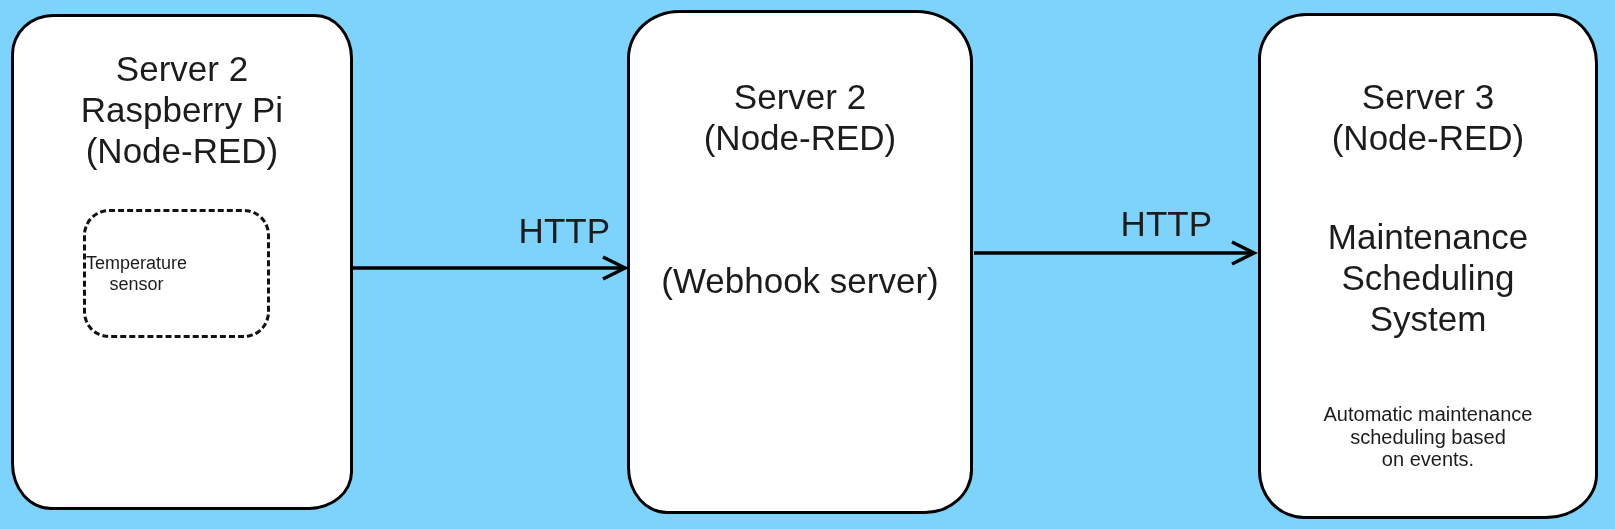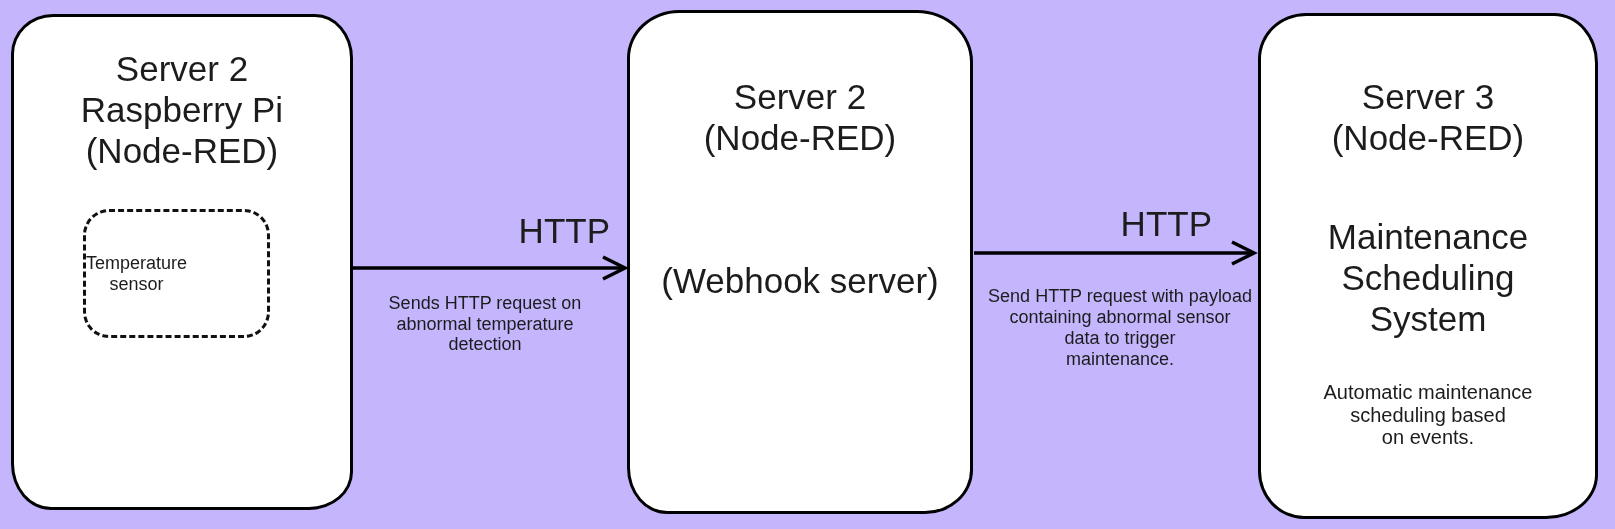--- a/index.html
+++ b/index.html
@@ -1,21 +1,21 @@
 <!DOCTYPE html>
 <html><head>
 <meta charset="utf-8">
 <style>
   * { margin: 0; padding: 0; box-sizing: border-box; }
   html, body { background: #ffffff; }
   .canvas {
     position: relative;
     width: 1615px;
     height: 529px;
-    background: #c4b5fd;
+    background: #7dd3fc;
     font-family: "Liberation Sans", sans-serif;
     color: #1c1c1c;
     overflow: hidden;
   }
   .edges-layer {
     position: absolute;
     left: 0; top: 0;
     width: 1615px; height: 529px;
     pointer-events: none;
   }
@@ -59,21 +59,21 @@
   .maintenance-subtitle {
     position: absolute;
     left: 0; right: 0; top: 200px;
     text-align: center;
     font-size: 35px;
     line-height: 41px;
     white-space: pre-line;
   }
   .maintenance-body {
     position: absolute;
-    left: 0; right: 0; top: 365px;
+    left: 0; right: 0; top: 387px;
     text-align: center;
     font-size: 20px;
     line-height: 22.5px;
     white-space: pre-line;
   }
   .sensor-box {
     position: absolute;
     left: 69px; top: 192px;
     width: 187px; height: 129px;
     border: 3px dashed #111111;
@@ -142,23 +142,16 @@
 (Node-RED)</div>
     <div class="maintenance-subtitle">Maintenance
 Scheduling
 System</div>
     <div class="maintenance-body">Automatic maintenance
 scheduling based
 on events.</div>
   </div>
 
   <div class="edge-label edge-label-1">HTTP</div>
-  <div class="edge-caption edge-caption-1">Sends HTTP request on
-abnormal temperature
-detection</div>
 
   <div class="edge-label edge-label-2">HTTP</div>
-  <div class="edge-caption edge-caption-2">Send HTTP request with payload
-containing abnormal sensor
-data to trigger
-maintenance.</div>
 
 </div>
 
 </body></html>

